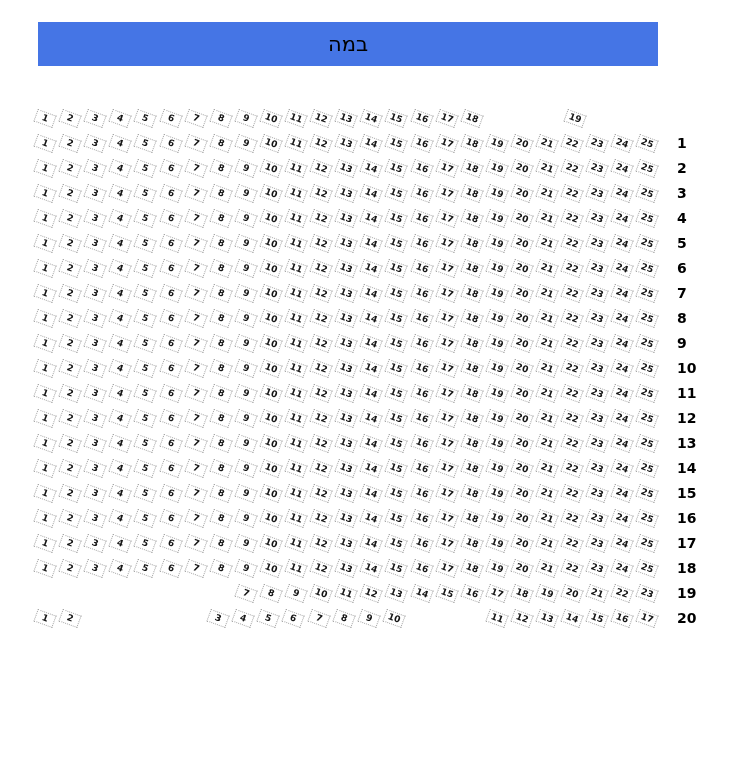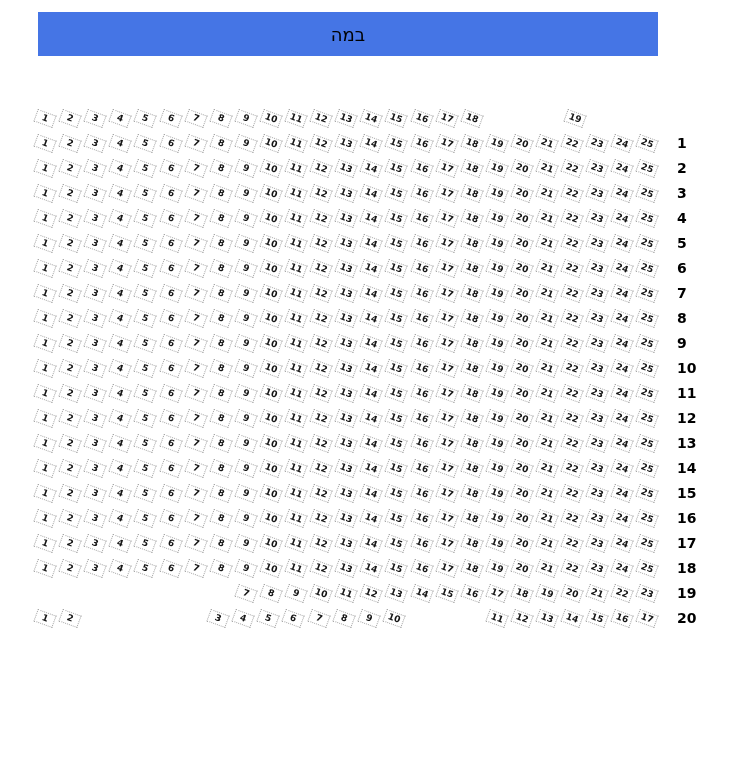--- a/index.html
+++ b/index.html
@@ -11,27 +11,27 @@
   #canvas {
     position: relative;
     width: 740px;
     height: 760px;
     background: #ffffff;
     overflow: hidden;
   }
   .stage-banner {
     position: absolute;
     left: 38px;
-    top: 12px;
+    top: 22px;
     width: 620px;
     height: 44px;
     display: flex;
     align-items: center;
     justify-content: center;
-    font-size: 18px;
+    font-size: 21px;
     color: #000000;
   }
   .seat {
     position: absolute;
     width: 20px;
     height: 13px;
     box-sizing: border-box;
     border: 1px dotted #a8a8a8;
     background: #ffffff;
     transform: rotate(20deg);

